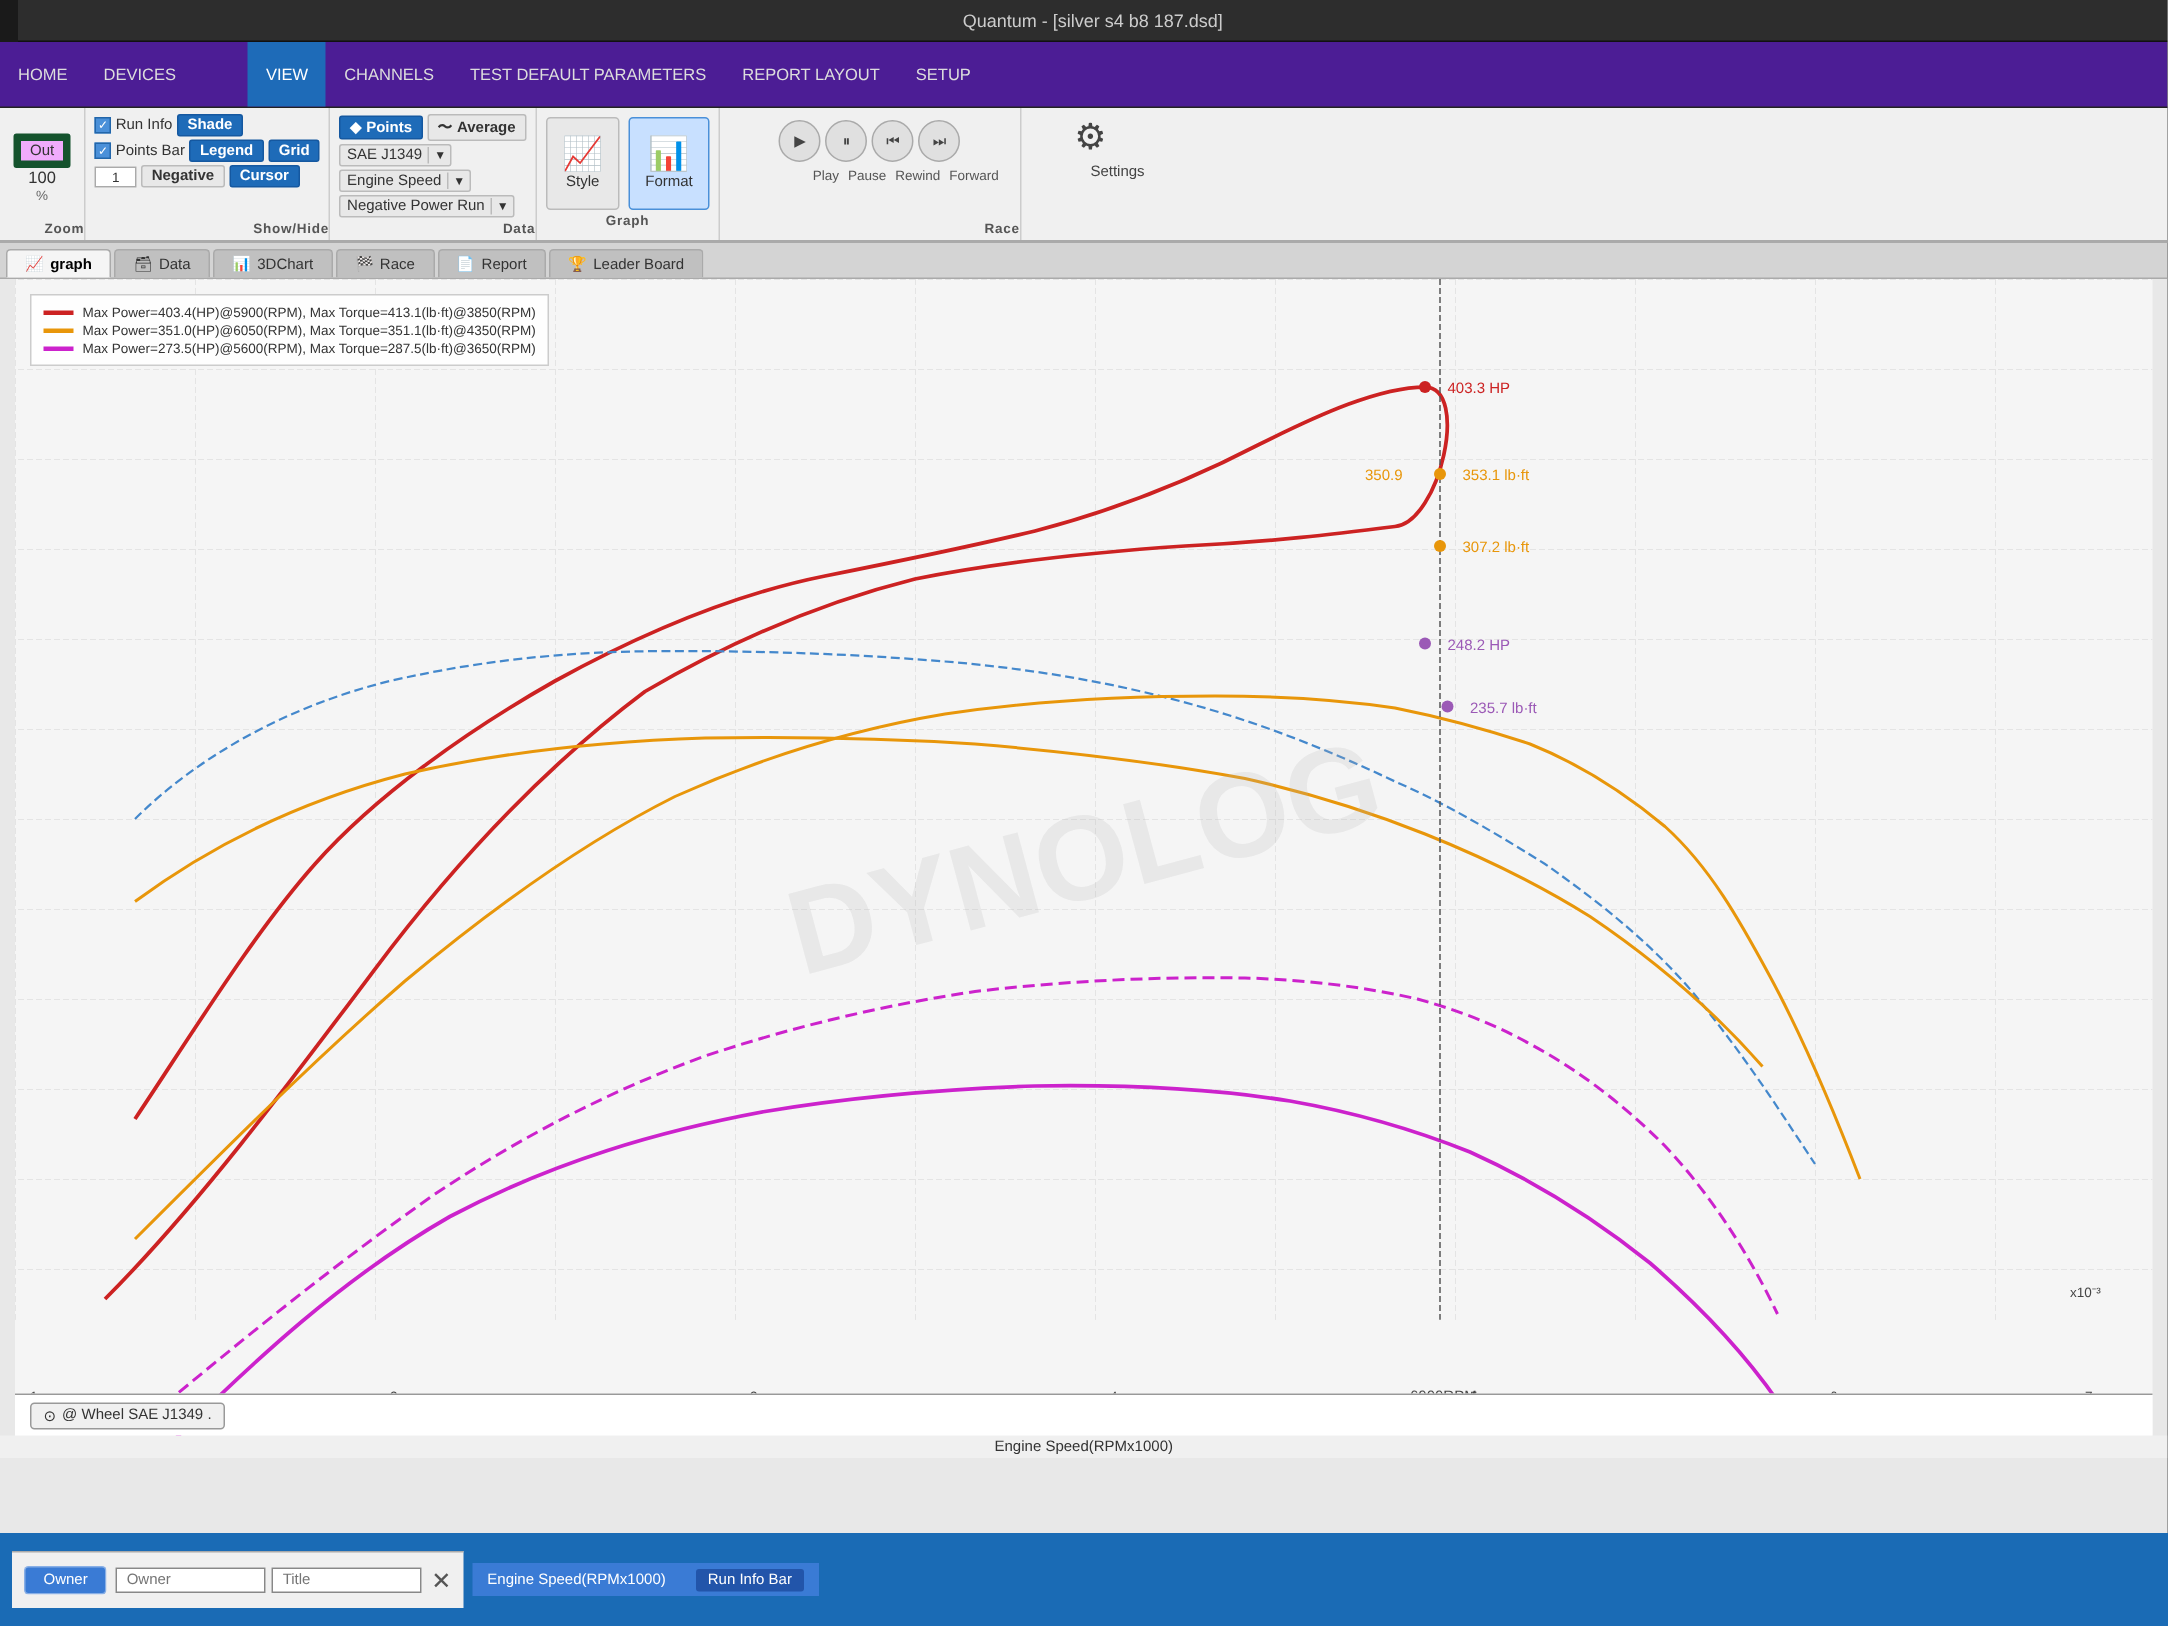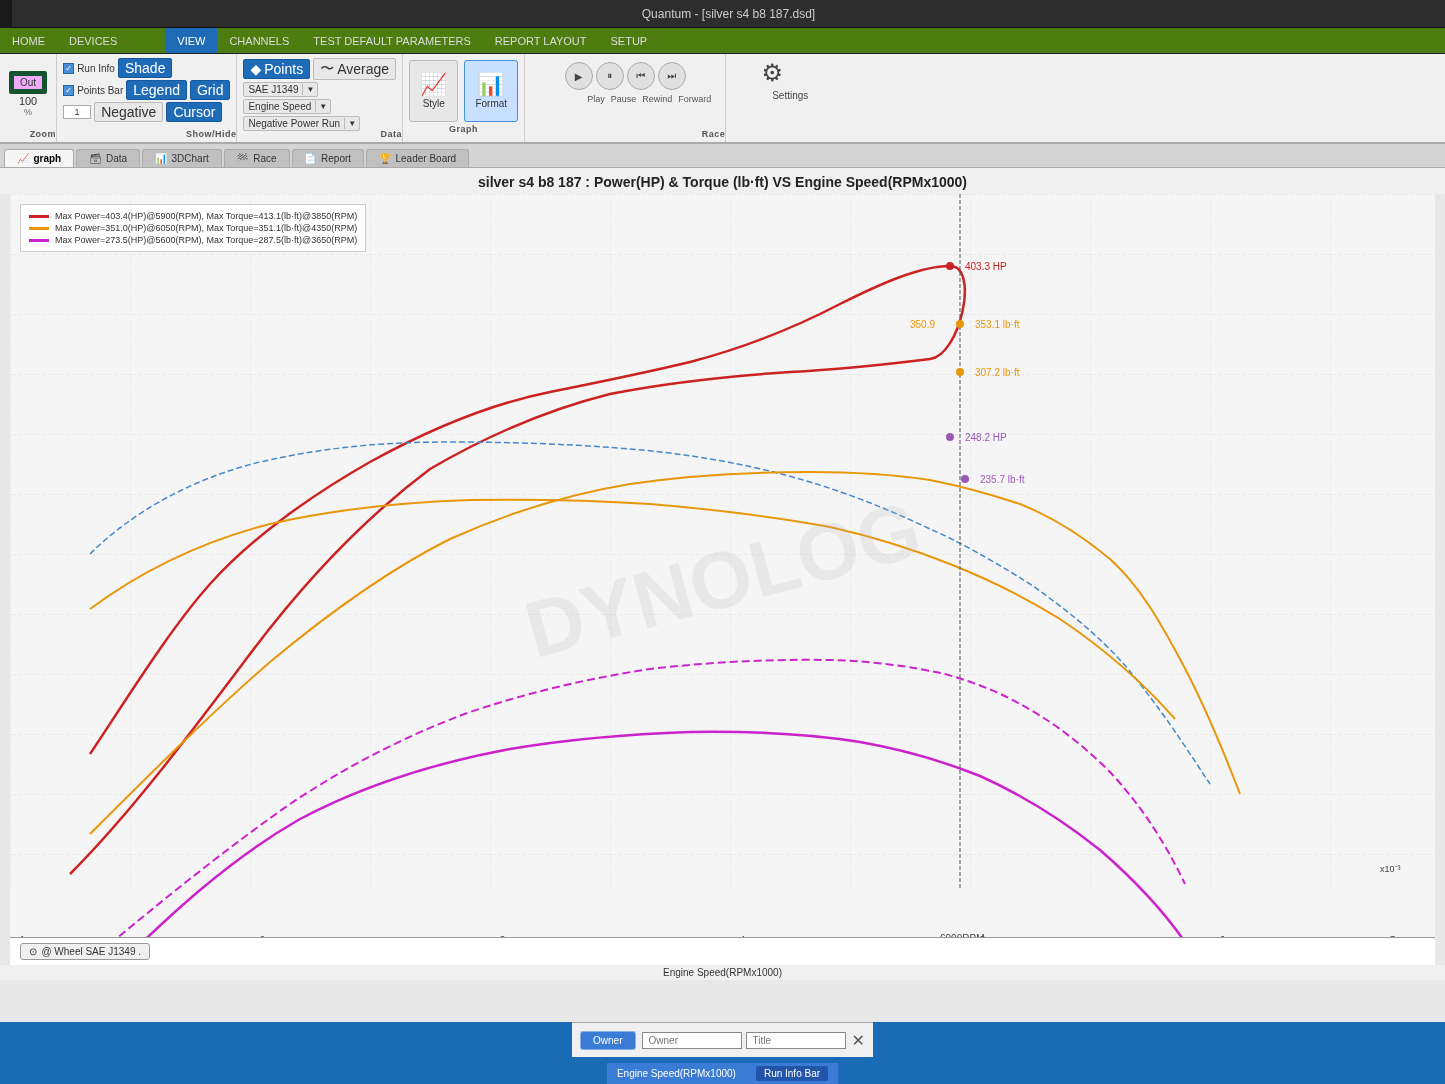--- a/index.html
+++ b/index.html
@@ -21,22 +21,22 @@
       align-items: center;
       justify-content: center;
       font-size: 12px;
       color: #ccc;
       border-bottom: 1px solid #111;
       margin-left: 12px;
     }
 
     
     #menu-bar {
-      background: #4d7c0f;
-      height: 26px;
+      background: #4c1d95;
+      height: 44px;
       display: flex;
       align-items: flex-end;
       border-bottom: 1px solid #222;
     }
     .menu-item {
       padding: 4px 12px;
       font-size: 11px;
       color: #ddd;
       cursor: pointer;
       height: 100%;
@@ -138,27 +138,28 @@
       font-size: 8px;
     }
     .cb-box.checked { background: #4a90d9; border-color: #2266aa; color: #fff; }
 
     
     .rb-btn {
       background: #e8e8e8;
       border: 1px solid #bbb;
       border-radius: 2px;
       padding: 1px 6px;
-      font-size: 14px;
+      font-size: 10px;
       color: #333;
       cursor: pointer;
       display: flex;
       align-items: center;
       gap: 3px;
       white-space: nowrap;
+      font-weight: bold;
     }
     .rb-btn.active-blue {
       background: #1e6bb8;
       color: #fff;
       border-color: #1558a0;
     }
     .dropdown-btn {
       display: flex;
       align-items: center;
       background: #e8e8e8;
@@ -587,21 +588,20 @@
     <span>Report</span>
   </div>
   <div class="tab">
     <span>🏆</span>
     <span>Leader Board</span>
   </div>
 </div>
 
 <div id="main-area" style="height: calc(1084px - 28px - 26px - 90px - 24px - 62px);">
 
-  <div id="chart-title">silver s4 b8 187 : Power(HP) &amp; Torque (lb·ft) VS Engine Speed(RPMx1000)</div>
 
   <div id="chart-container" style="height: calc(100% - 55px - 28px); position:relative;">
 
     <div id="legend-box">
       <div class="legend-item">
         <div class="legend-color" style="background:#cc2222;"></div>
         <span>Max Power=403.4(HP)@5900(RPM), Max Torque=413.1(lb·ft)@3850(RPM)</span>
       </div>
       <div class="legend-item">
         <div class="legend-color" style="background:#e8960a;"></div>
@@ -672,21 +672,21 @@
         <span>@ Wheel SAE J1349 .</span>
       </div>
     </div>
   </div>
 
   <div style="text-align:center; font-size:10px; color:#333; padding:2px 0; background:#f0f0f0;">
     <span>Engine Speed(RPMx1000)</span>
   </div>
 </div>
 
-<div id="taskbar" style="position:fixed; bottom:0; left:0; right:0; height:62px; display:flex; flex-direction:column;">
+<div id="taskbar" style="position:fixed; bottom:0; left:0; right:0; height:62px; display:flex; flex-direction:row;">
 
   <div style="background:#f0f0f0; border-top:1px solid #aaa; height:38px; display:flex; align-items:center; padding:0 8px; gap:6px;">
     <div class="taskbar-item taskbar-owner" style="background:#3a7bd5; color:#fff; cursor:pointer;">
       <span>Owner</span>
     </div>
     <div class="owner-panel">
       <input class="owner-input" type="text" placeholder="Owner" style="">
       <input class="owner-input" type="text" placeholder="Title" style="">
     </div>
     <div style="margin-left:auto; color:#555; font-size:16px; cursor:pointer;">✕</div>

